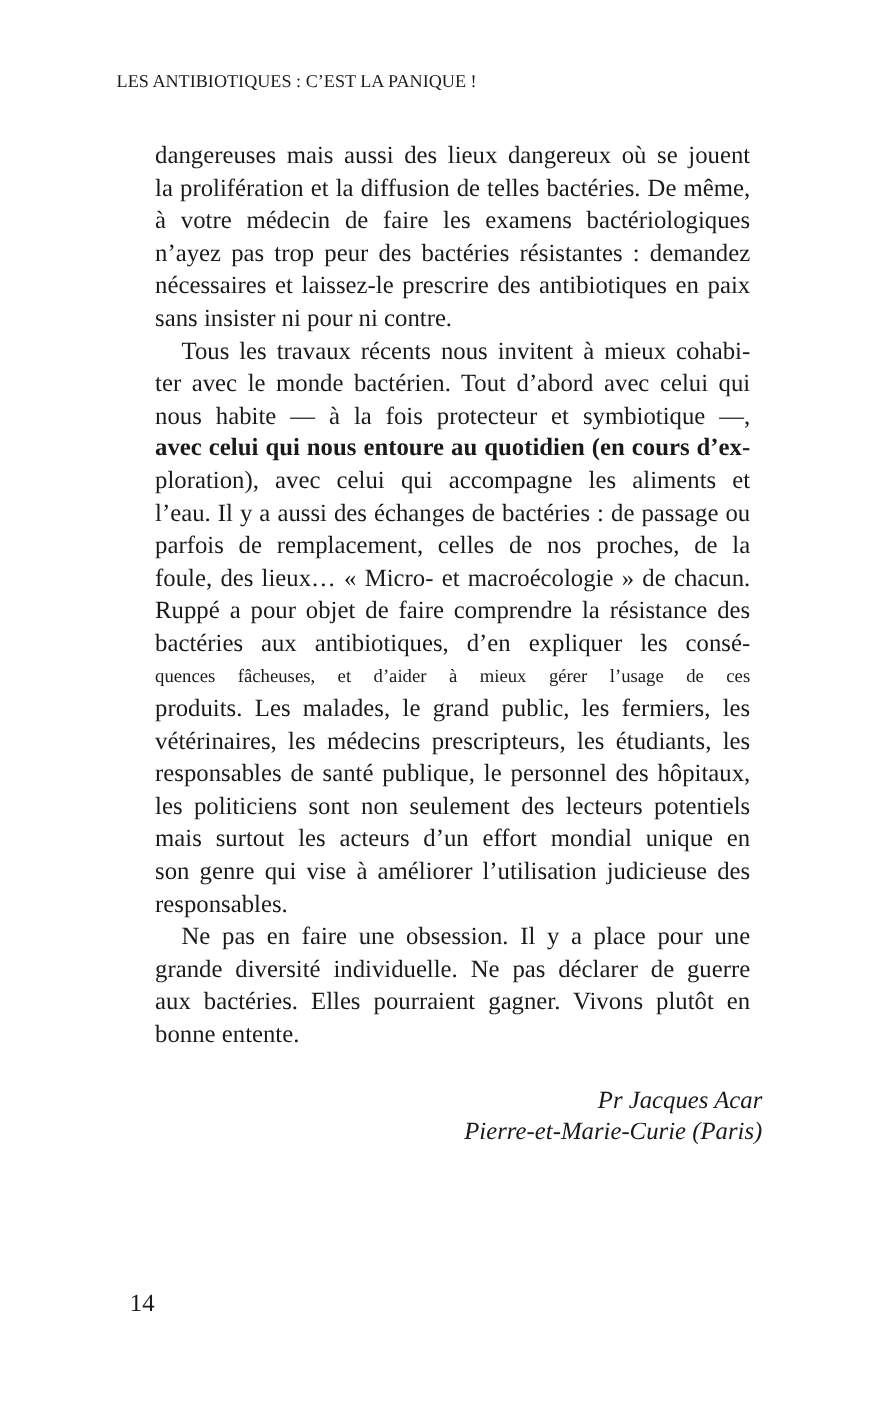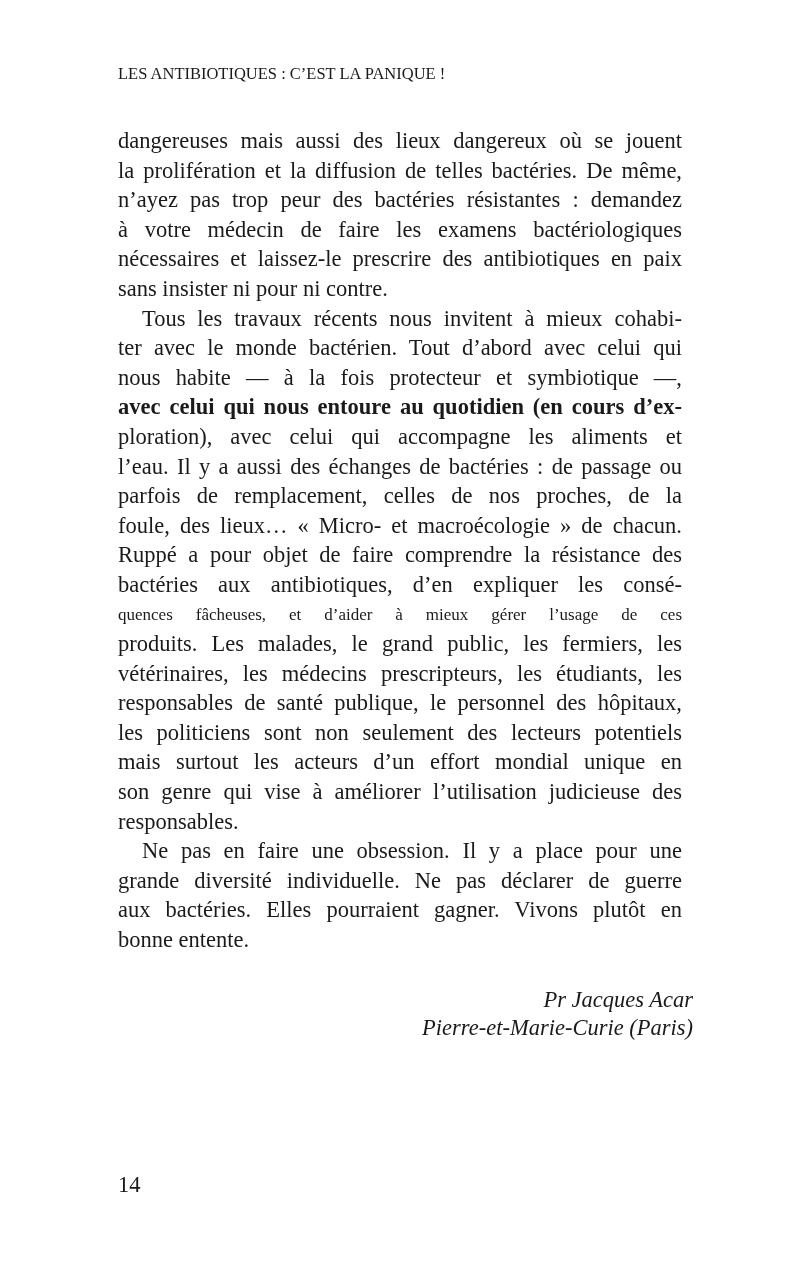--- a/index.html
+++ b/index.html
@@ -15,21 +15,21 @@
       color: #1a1a1a;
       font-family: "Liberation Serif", "DejaVu Serif", serif;
     }
     .page {
       position: absolute;
       left: 0; top: 0;
       width: 800px; height: 1274px;
     }
     .running-header {
       position: absolute;
-      left: 118px;
+      left: 106px;
       top: 64px;
       font-size: 16.5px;
       line-height: 20px;
       letter-spacing: 0px;
       white-space: nowrap;
     }
     .body-text {
       position: absolute;
       left: 118px;
       top: 126px;
@@ -37,20 +37,21 @@
       font-size: 22.5px;
       line-height: 29.6px;
     }
     .line {
       display: block;
       height: 29.6px;
       white-space: nowrap;
       text-align: justify;
       text-align-last: justify;
       overflow: visible;
+      margin-left: 23px;
     }
     .line.last {
       text-align-last: left;
     }
     .line.indent {
       text-indent: 24px;
     }
     .signature {
       position: absolute;
       right: 107px;
@@ -77,22 +78,22 @@
 
 <div class="page">
 
   <div class="running-header">LES ANTIBIOTIQUES : C’EST LA PANIQUE !</div>
 
   <div class="body-text">
 
     <div class="paragraph">
       <span class="line" style="white-space: normal; font-size: 22.5px;">dangereuses mais aussi des lieux dangereux où se jouent</span>
       <span class="line" style="white-space: normal; font-size: 22.5px;">la prolifération et la diffusion de telles bactéries. De même,</span>
+      <span class="line" style="white-space: normal; font-size: 22.5px;">à votre médecin de faire les examens bactériologiques</span>
       <span class="line" style="white-space: normal; font-size: 22.5px;">n’ayez pas trop peur des bactéries résistantes : demandez</span>
-      <span class="line" style="white-space: normal; font-size: 22.5px;">à votre médecin de faire les examens bactériologiques</span>
       <span class="line" style="white-space: normal; font-size: 22.5px;">nécessaires et laissez-le prescrire des antibiotiques en paix</span>
       <span class="line last" style="white-space: normal; font-size: 22.5px;">sans insister ni pour ni contre.</span>
     </div>
 
     <div class="paragraph">
       <span class="line indent" style="white-space: normal; font-size: 22.5px;">Tous les travaux récents nous invitent à mieux cohabi-</span>
       <span class="line" style="white-space: normal; font-size: 22.5px;">ter avec le monde bactérien. Tout d’abord avec celui qui</span>
       <span class="line" style="white-space: normal; font-size: 22.5px;">nous habite — à la fois protecteur et symbiotique —,</span>
       <span class="line" style="white-space: normal; font-size: 22.5px; font-weight: bold;">avec celui qui nous entoure au quotidien (en cours d’ex-</span>
       <span class="line" style="white-space: normal; font-size: 22.5px;">ploration), avec celui qui accompagne les aliments et</span>

